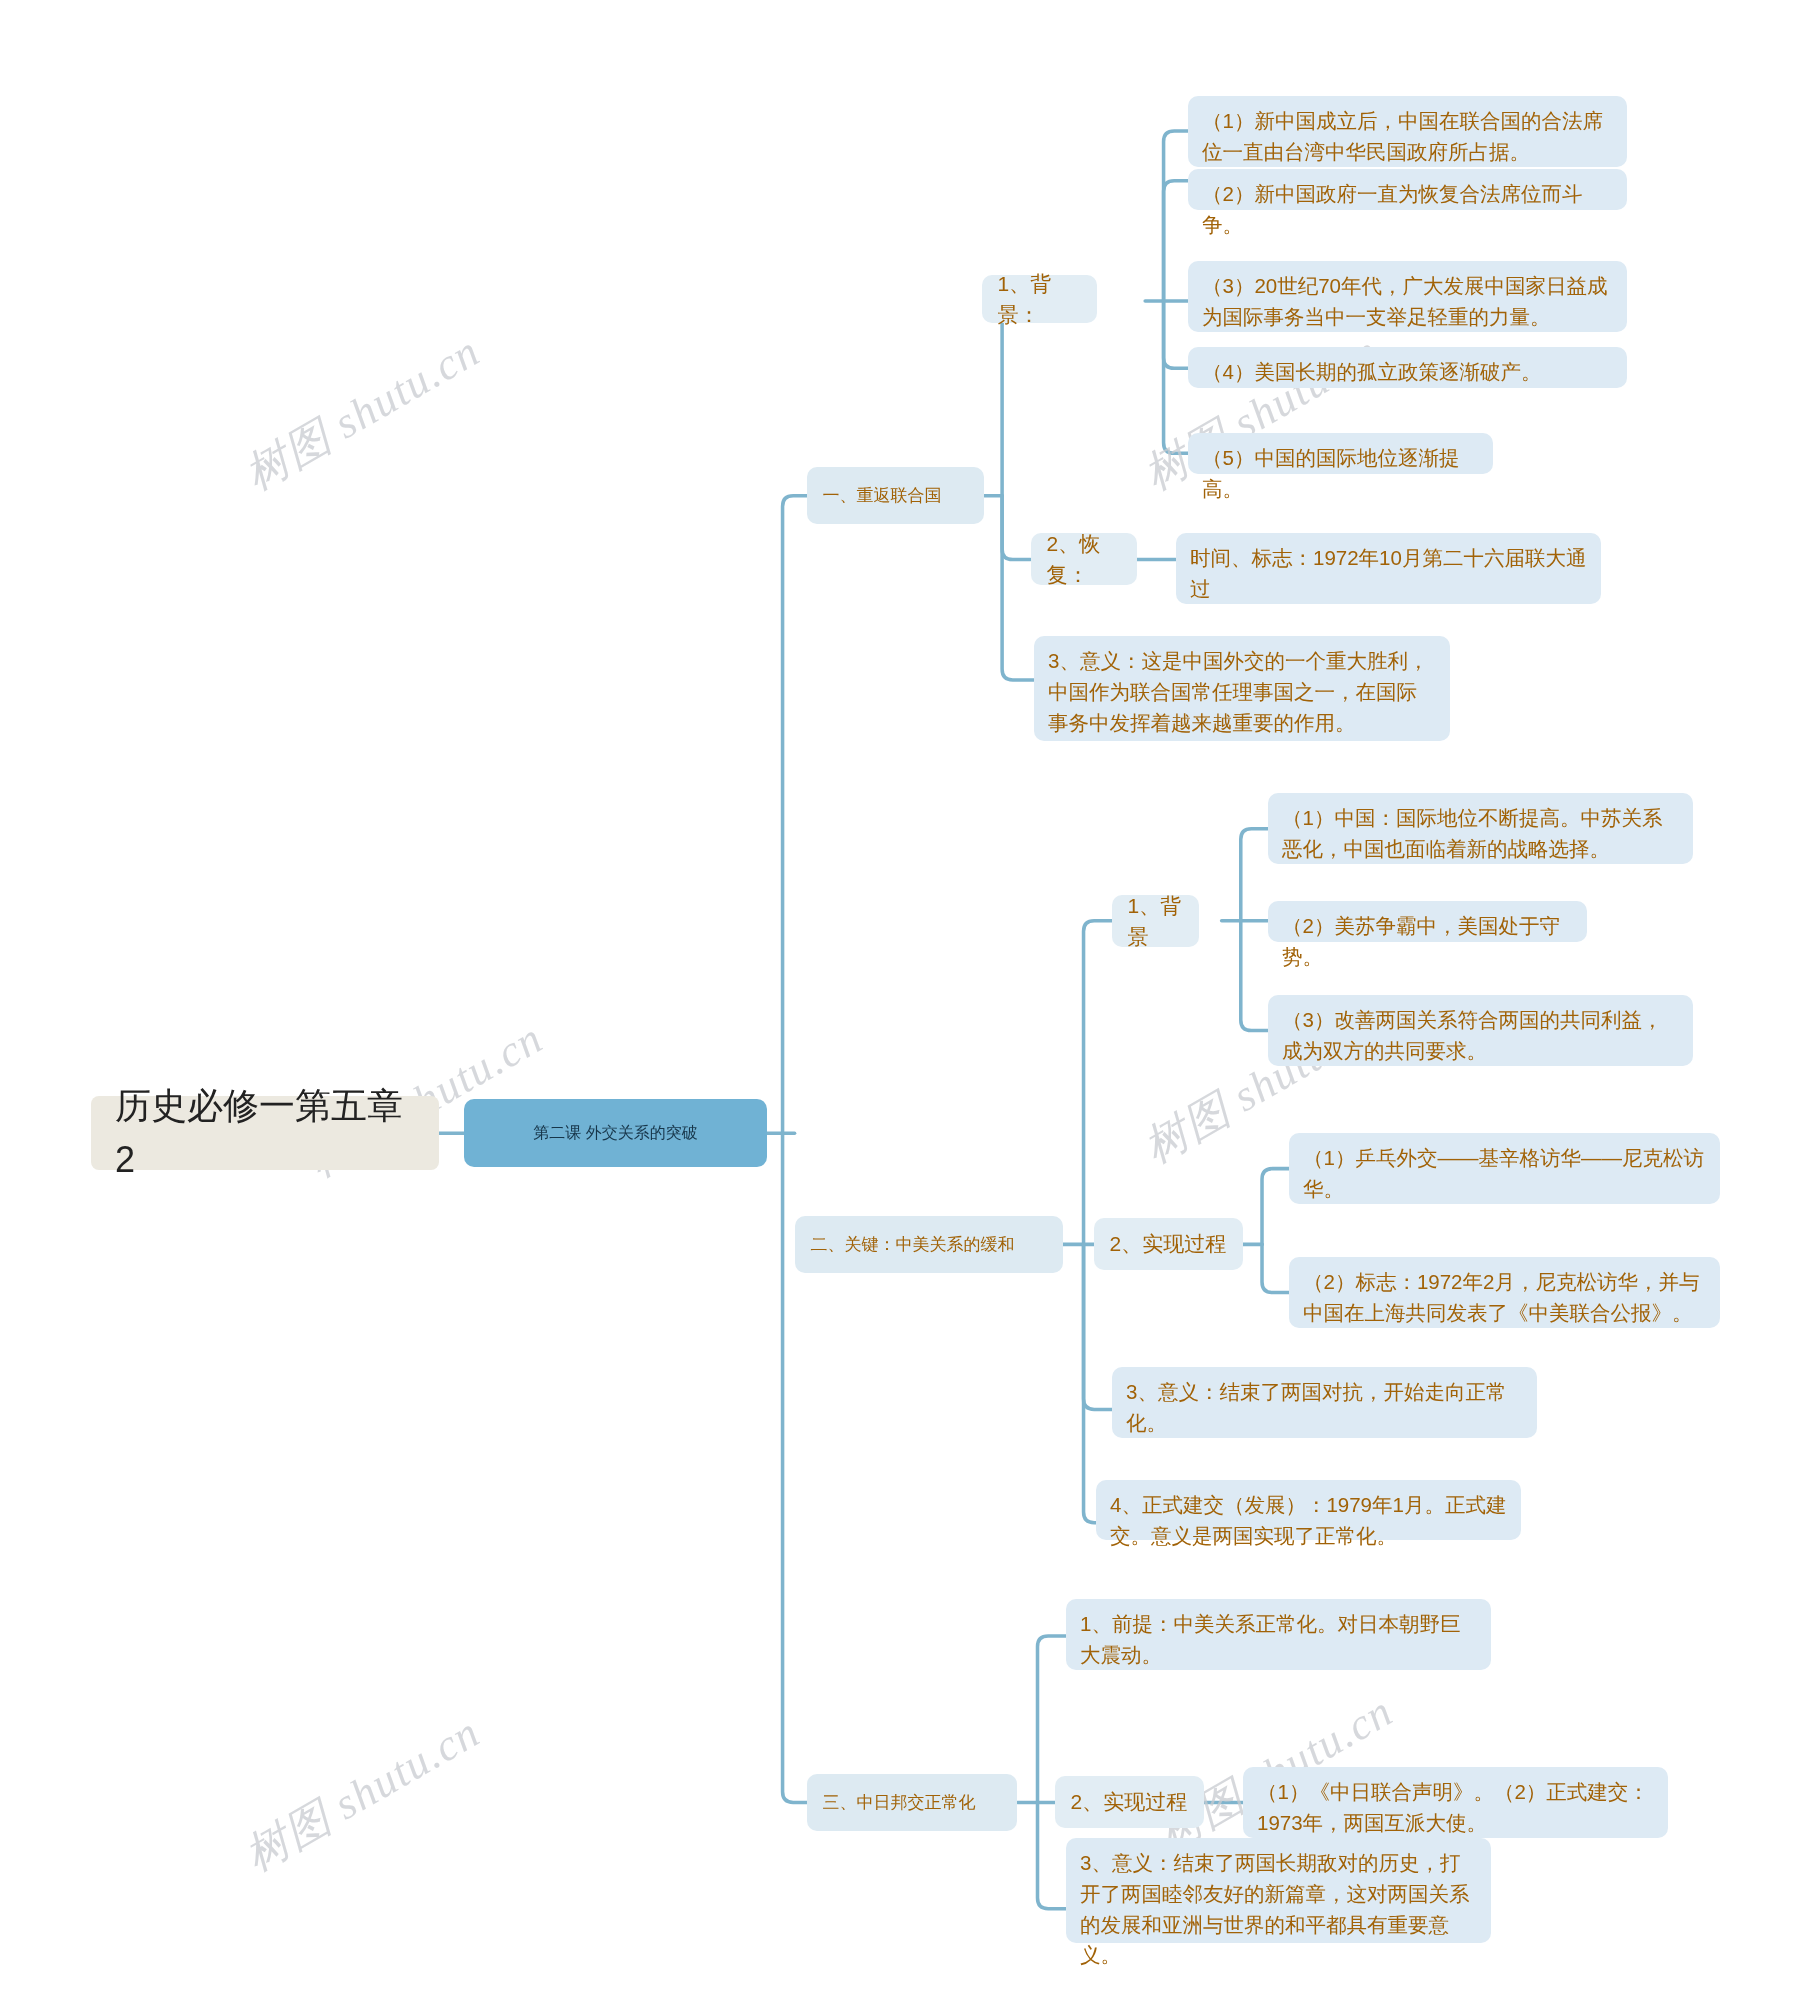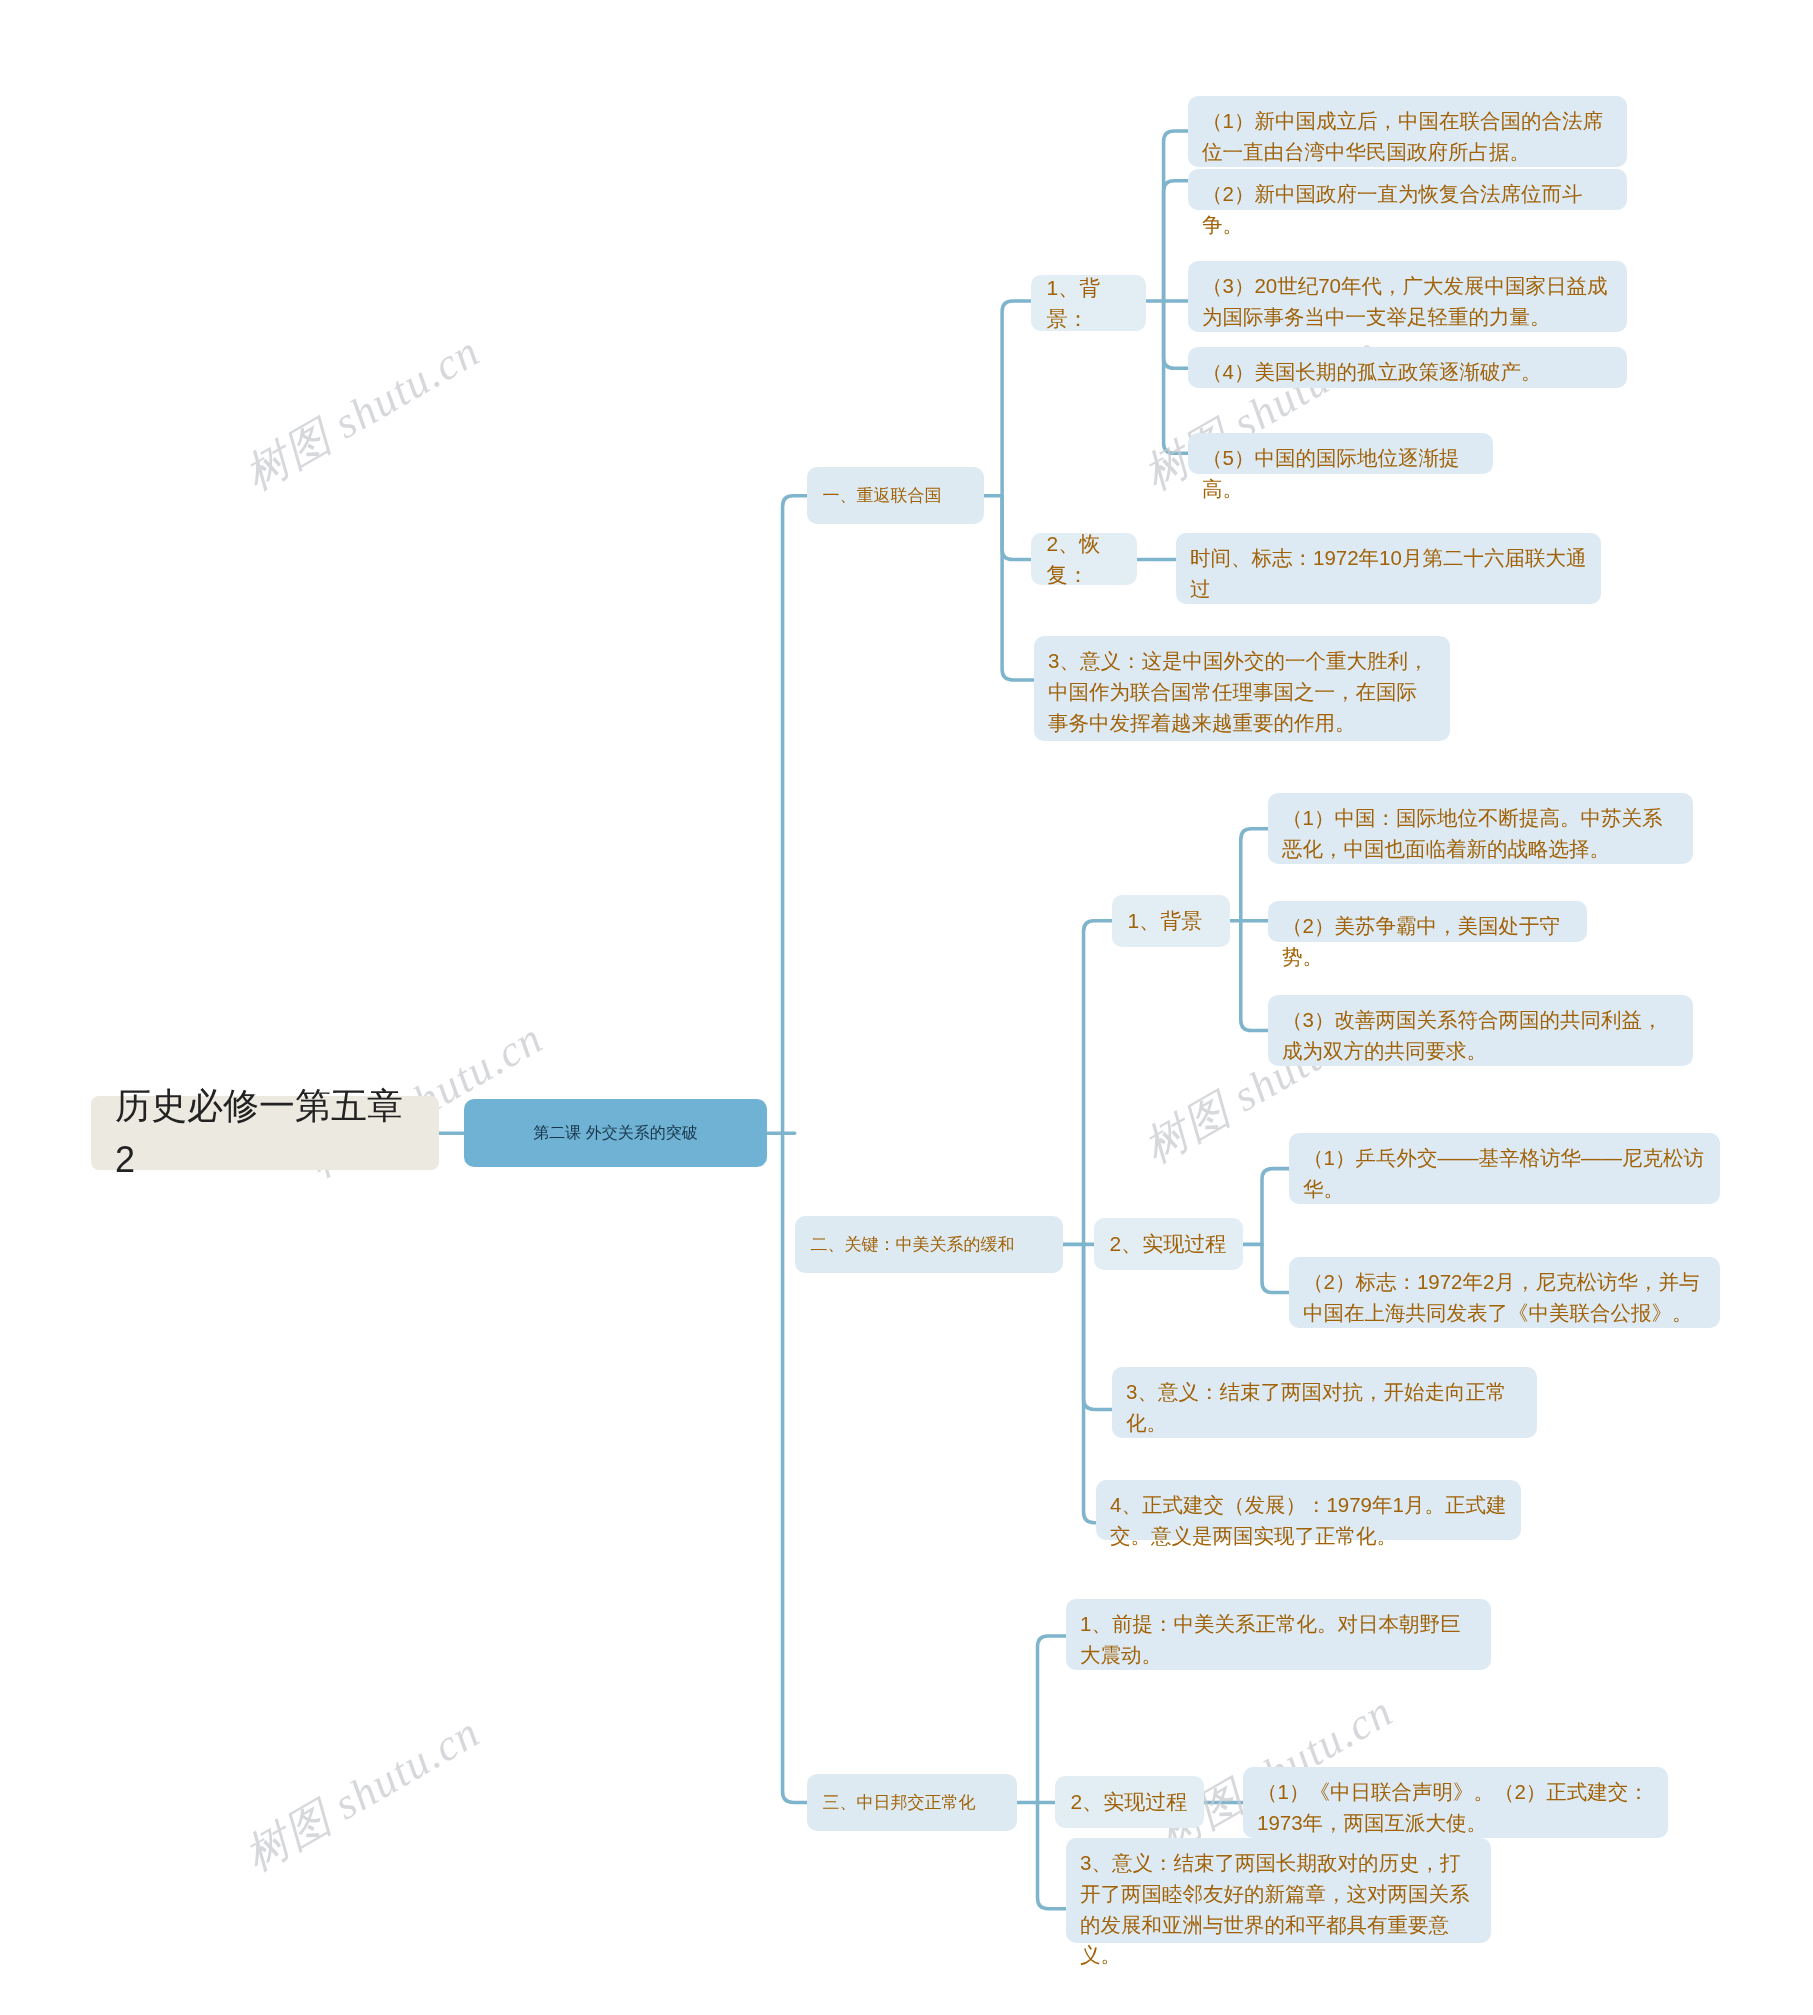--- a/index.html
+++ b/index.html
@@ -171,21 +171,21 @@
   </div>
 
   <div class="node topic" style="left:464px; top:1099px; width:303px; height:68px;">
     <span class="txt" style="text-align:center;">第二课 外交关系的突破</span>
   </div>
 
   <div class="node branch" style="left:807px; top:467px; width:177px; height:57px;">
     <span class="txt">一、重返联合国</span>
   </div>
 
-  <div class="node sub" style="left:1031px; top:275px; width:115px; height:56px;border-radius:10px;">
+  <div class="node sub" style="left:982px; top:275px; width:115px; height:48px;border-radius:10px;">
     <span class="txt">1、背景：</span>
   </div>
 
   <div class="node sub" style="left:1031px; top:533px; width:106px; height:52px;">
     <span class="txt">2、恢复：</span>
   </div>
 
   <div class="node leaf" style="left:1188px; top:96px; width:439px; height:71px;">
     <span class="txt">（1）新中国成立后，中国在联合国的合法席位一直由台湾中华民国政府所占据。</span>
   </div>
@@ -211,21 +211,21 @@
   </div>
 
   <div class="node leaf" style="left:1034px; top:636px; width:416px; height:105px;">
     <span class="txt">3、意义：这是中国外交的一个重大胜利，中国作为联合国常任理事国之一，在国际事务中发挥着越来越重要的作用。</span>
   </div>
 
   <div class="node branch" style="left:795px; top:1216px; width:268px; height:57px;">
     <span class="txt">二、关键：中美关系的缓和</span>
   </div>
 
-  <div class="node sub" style="left:1112px; top:895px; width:118px; height:52px;align-items:center;">
+  <div class="node sub" style="left:1112px; top:895px; width:87px; height:52px;align-items:center;">
     <span class="txt">1、背景</span>
   </div>
 
   <div class="node sub" style="left:1094px; top:1218px; width:149px; height:52px;">
     <span class="txt">2、实现过程</span>
   </div>
 
   <div class="node leaf" style="left:1268px; top:793px; width:425px; height:71px;">
     <span class="txt">（1）中国：国际地位不断提高。中苏关系恶化，中国也面临着新的战略选择。</span>
   </div>

